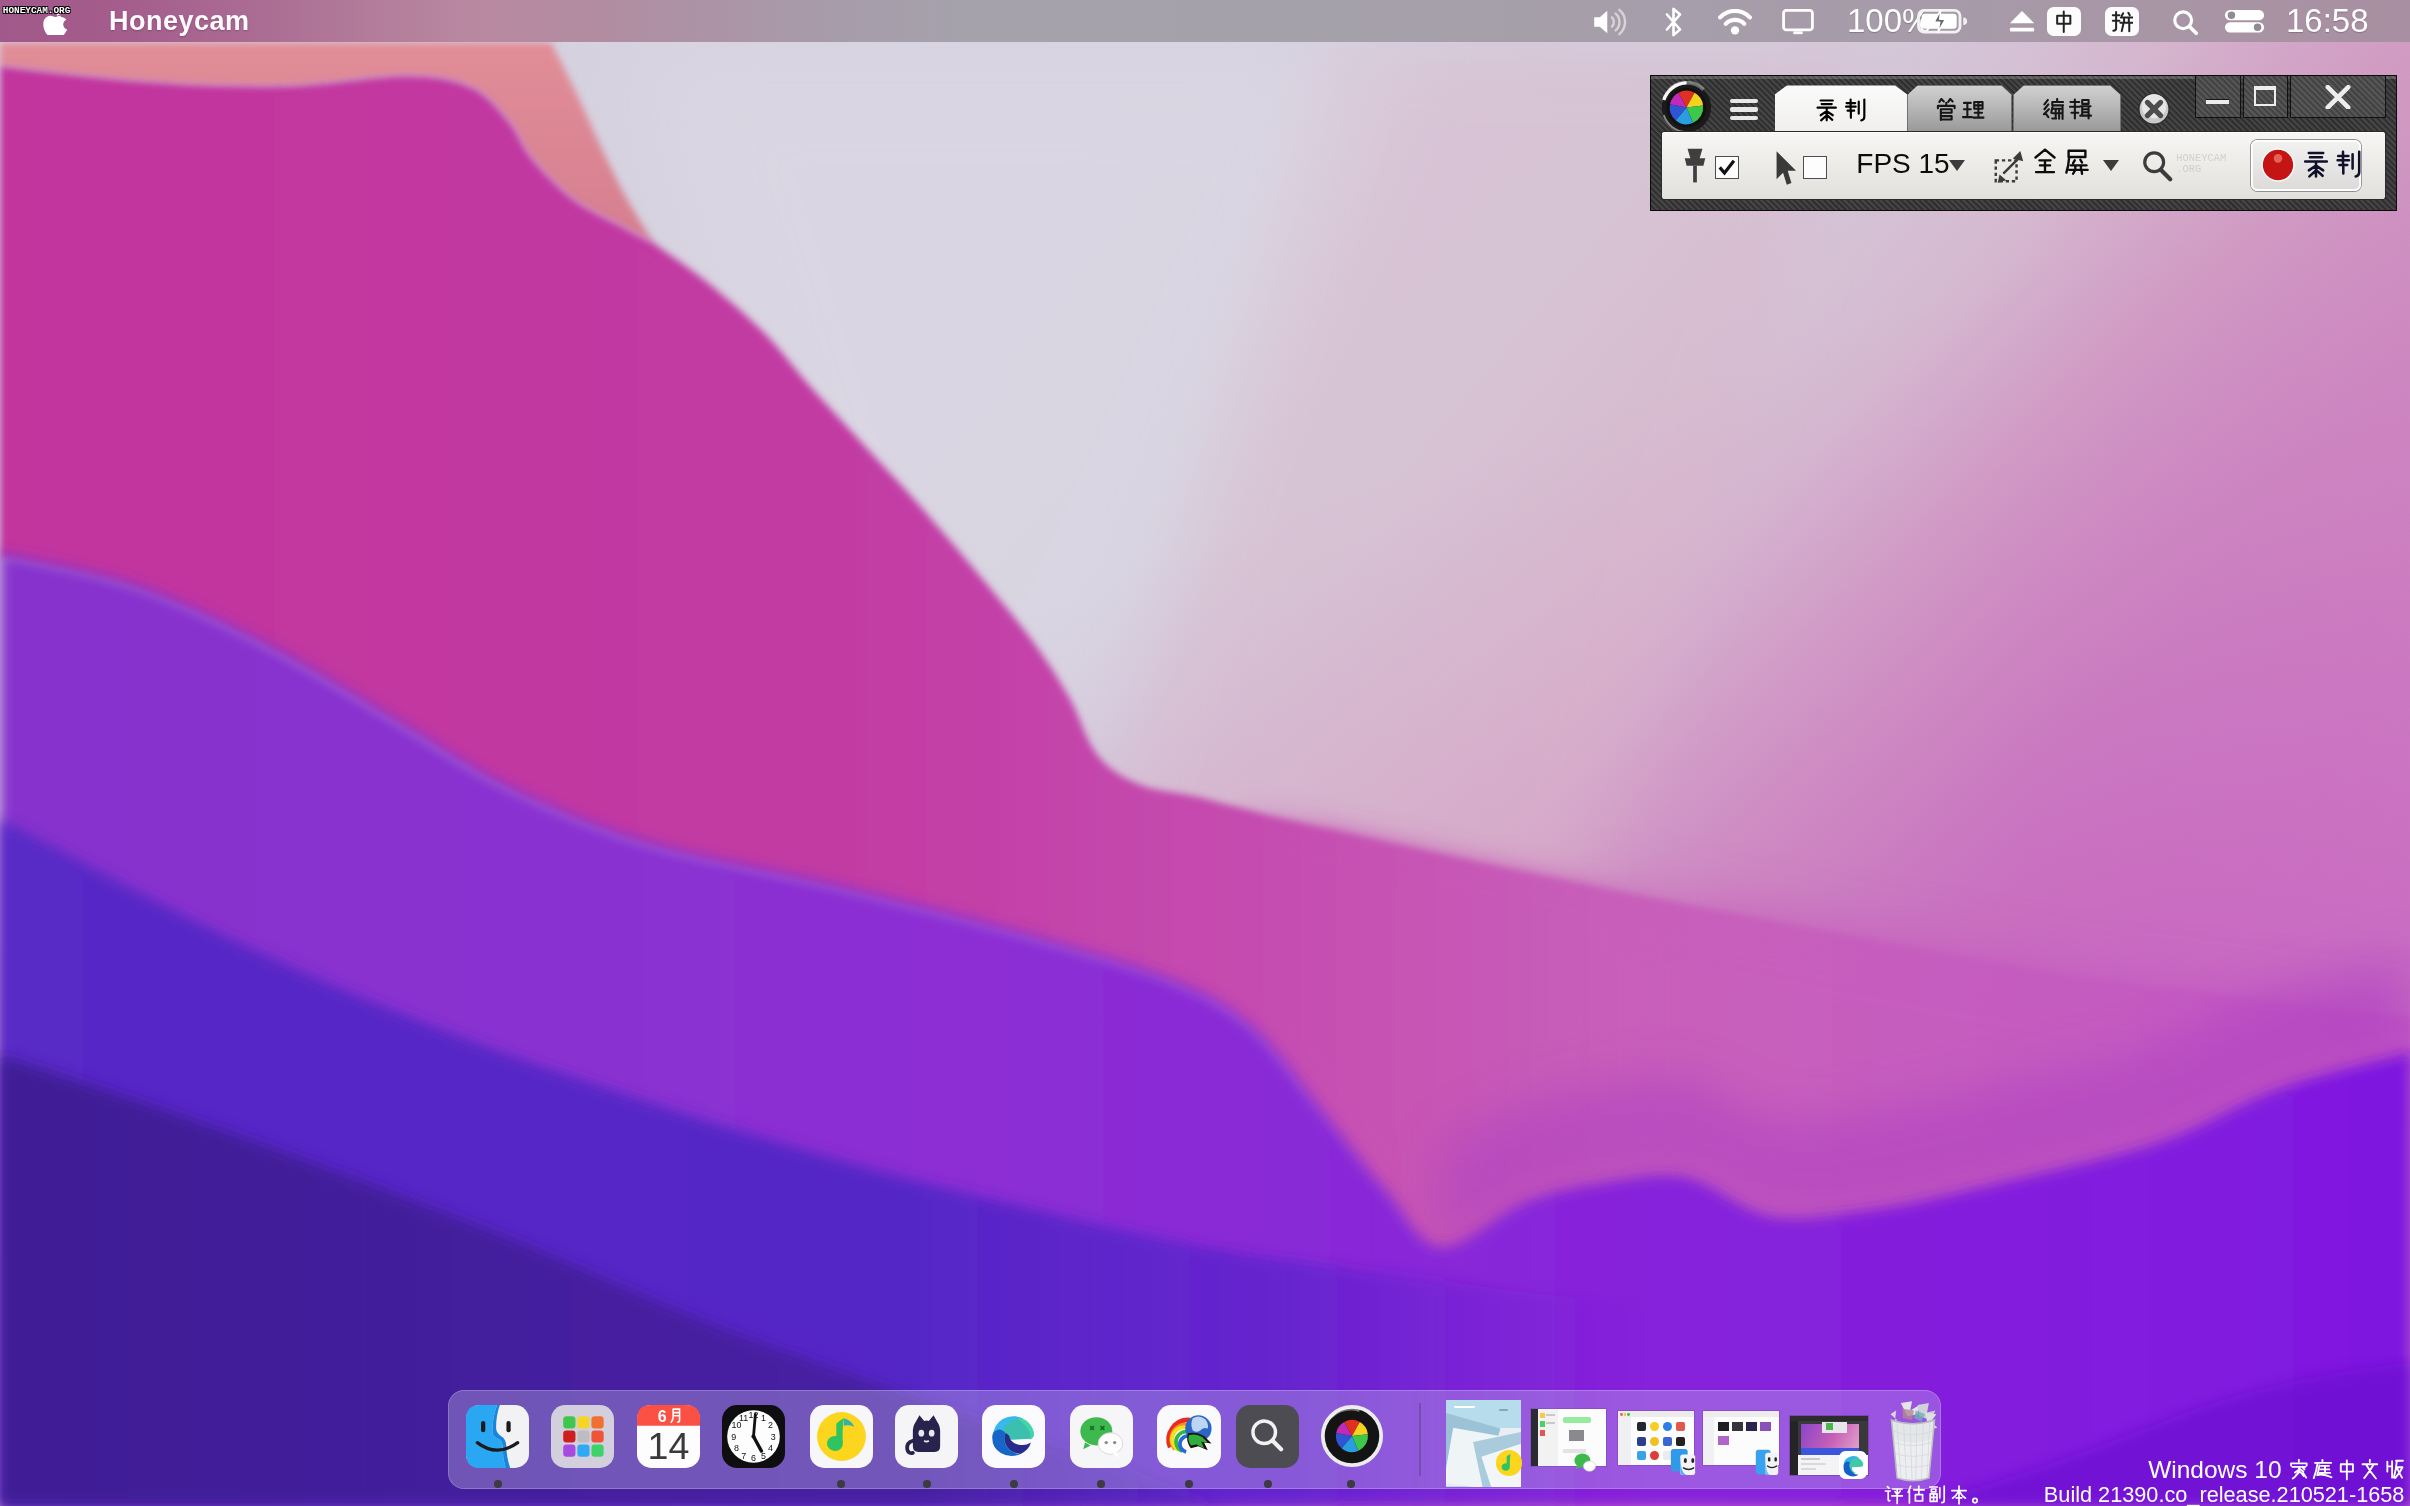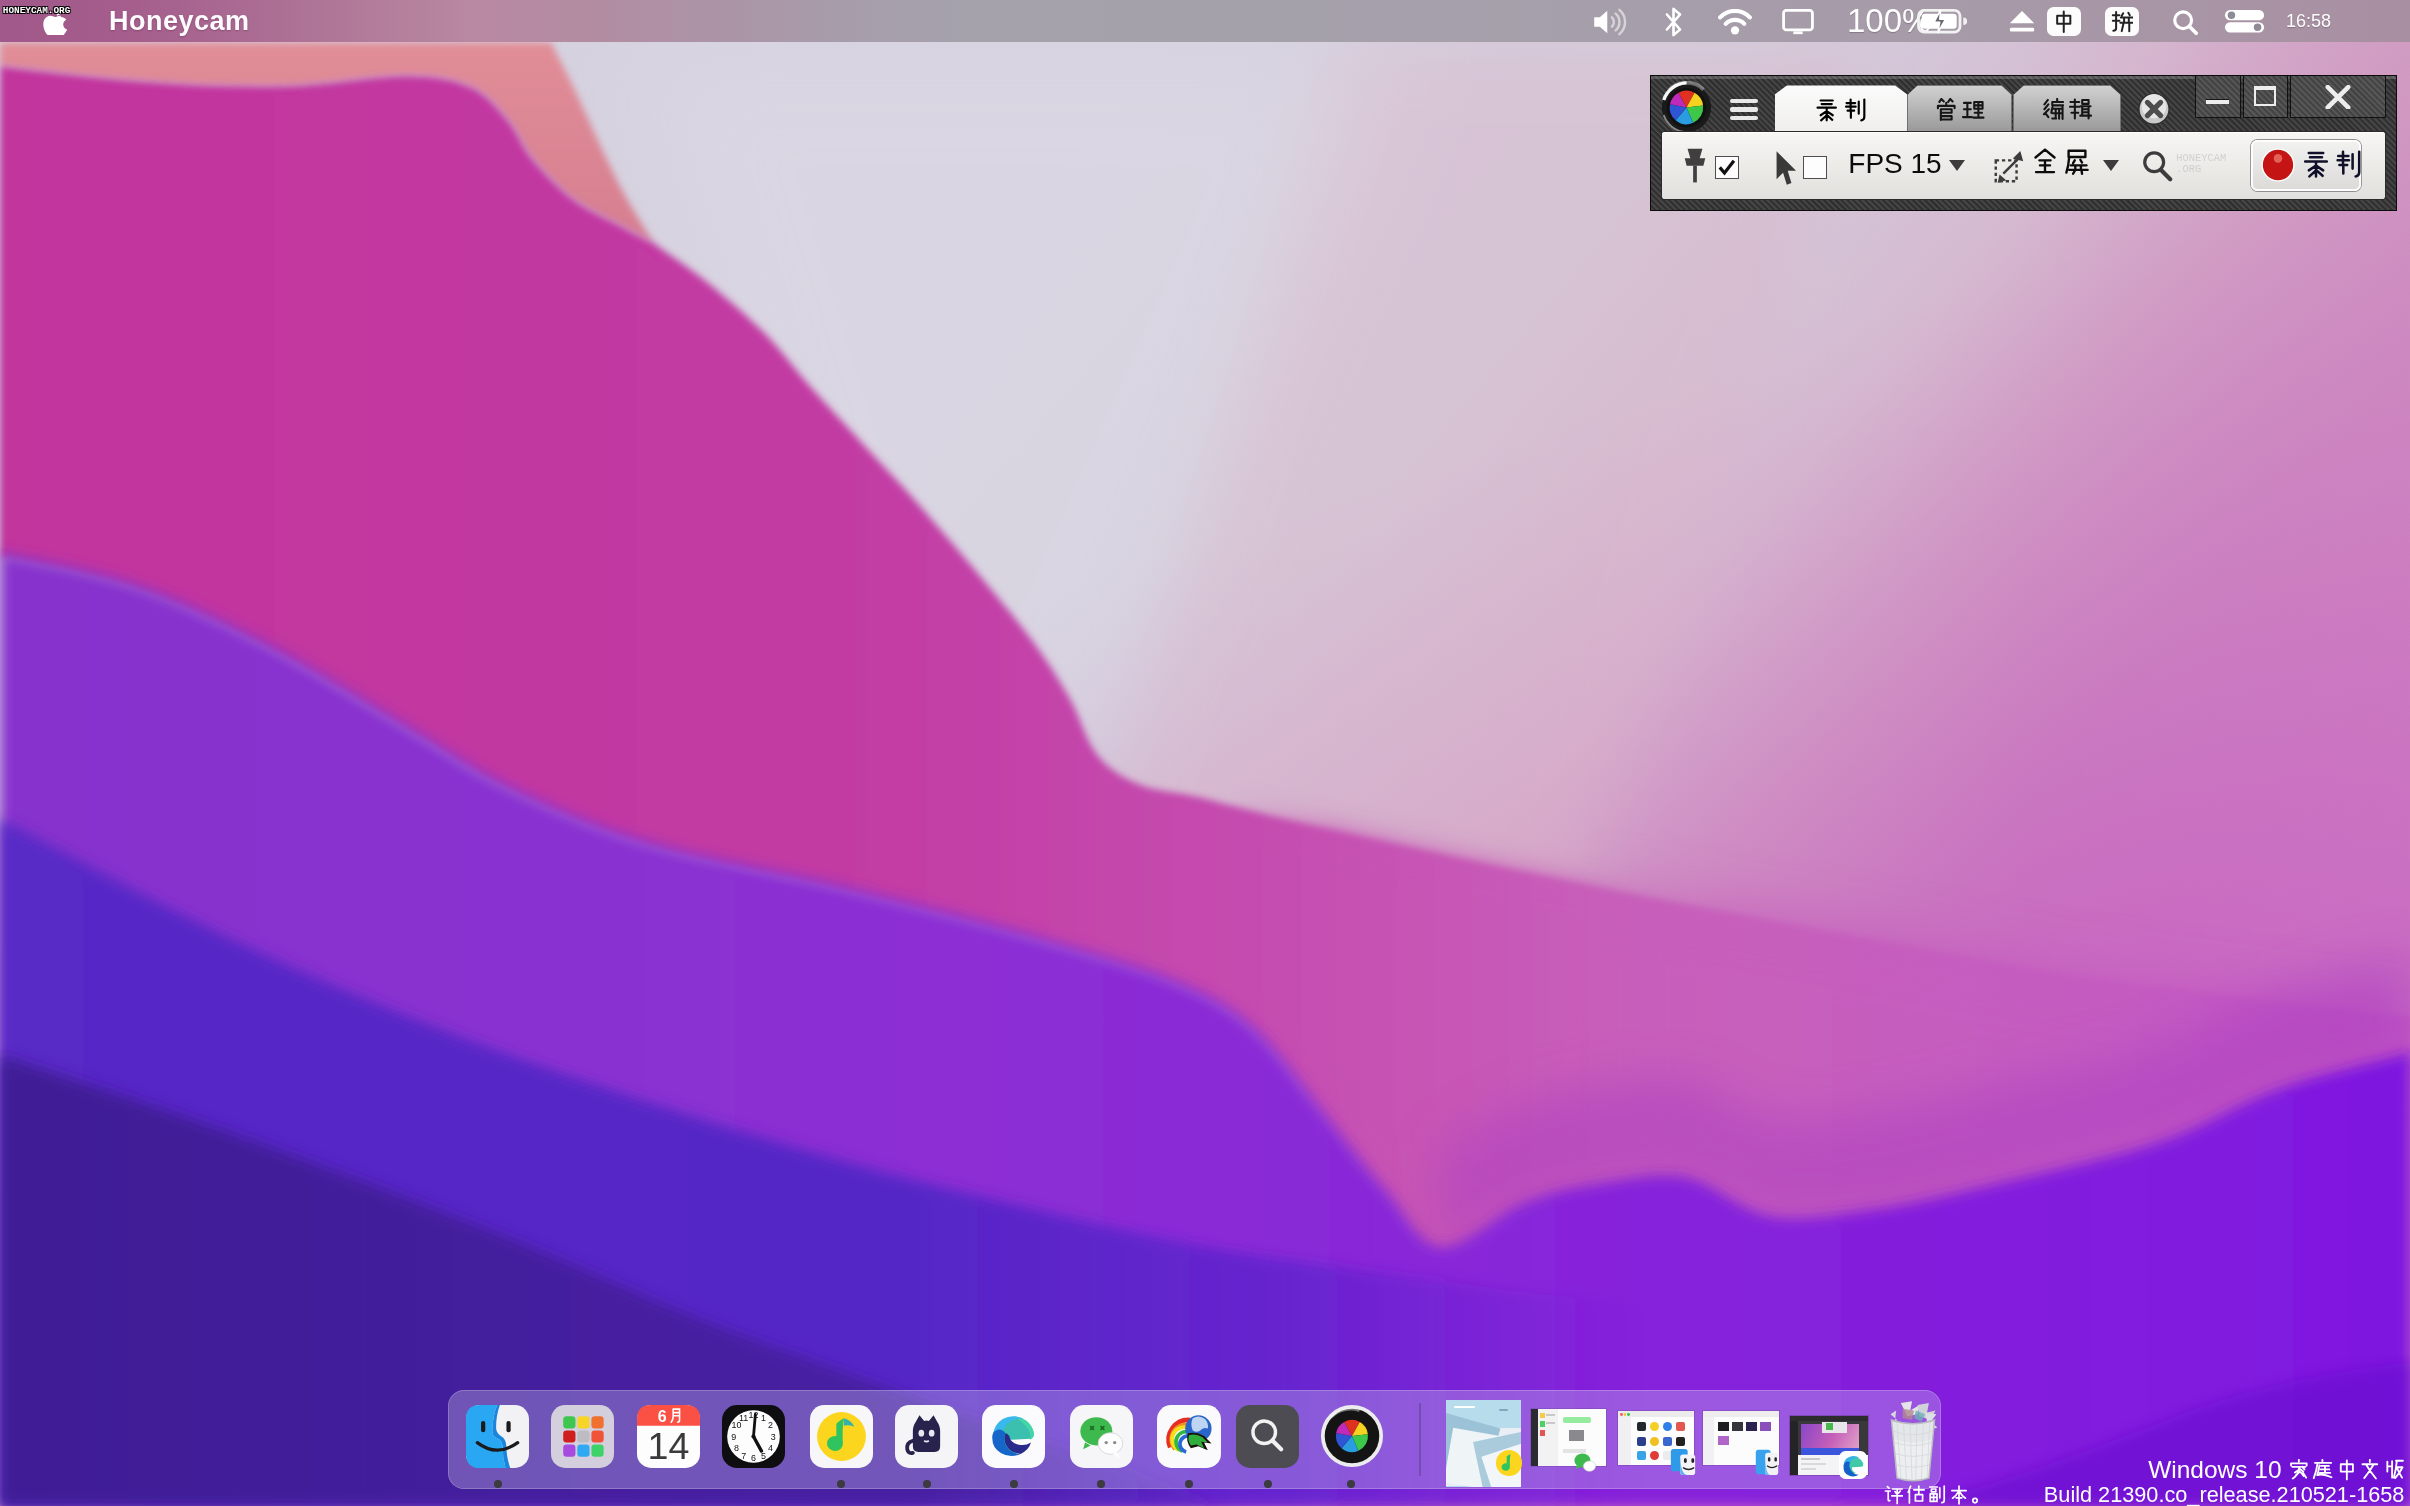--- a/index.html
+++ b/index.html
@@ -193,21 +193,21 @@
 <svg class="abs" style="left:2171px;top:8.5px" width="28" height="28" viewBox="0 0 30 30">
  <circle cx="13" cy="12" r="9" fill="none" stroke="#fff" stroke-width="3.4"></circle>
  <path d="M20,19 L27,26" stroke="#fff" stroke-width="4" stroke-linecap="round"></path>
 </svg>
 <svg class="abs" style="left:2224px;top:9.4px" width="41" height="24.5" viewBox="0 0 44 26">
  <rect x="1" y="1" width="42" height="11" rx="5.5" fill="#fff"></rect>
  <circle cx="8" cy="6.5" r="4" fill="#8e8a96"></circle>
  <rect x="1" y="14" width="42" height="11" rx="5.5" fill="#fff"></rect>
  <circle cx="36" cy="19.5" r="4" fill="#8e8a96"></circle>
 </svg>
-<div class="t" style="left:2286px;font-size:18px">16:58</div>
+<div class="t" style="left:2286px;font-size:33px">16:58</div>
 </div>
 </div>
 
 <div class="wmark">HONEYCAM.ORG</div>
 <div id="dock"></div>
 
 <svg class="abs" style="left:466px;top:1405px" width="63" height="63" viewBox="0 0 67 67">
  <rect width="67" height="67" rx="15" fill="#f2f1f4"></rect>
  <path d="M0,15 Q0,0 15,0 H33 Q28,14 28,28 Q28,34 34,36 Q39,38 39,46 Q39,57 42,67 H15 Q0,67 0,52 Z" fill="#2aa7f2"></path>
  <path d="M33,0 Q28,14 28,28 Q28,34 34,36 Q39,38 39,46 Q39,57 42,67 H47 Q43,55 43,45 Q43,36 37,33 Q32,30 32,24 Q32,11 36,0 Z" fill="#1a85dc"></path>
@@ -616,21 +616,21 @@
       <path d="M9,2 H25 L22,12 H12 Z M6,12 H28 L26,20 H8 Z" fill="#3f3f3f"></path>
       <rect x="15" y="20" width="4" height="18" fill="#3f3f3f"></rect>
     </svg>
     <div class="cbx" style="left:53px;top:23.5px"><svg width="21.7" height="21.7" viewBox="0 0 23 23">
           <path d="M4,11 L9,17 L19,4" stroke="#111" stroke-width="3.4" fill="none"></path>
         </svg></div>
     <svg class="abs" style="left:109px;top:17px" width="26" height="40" viewBox="0 0 28 42">
         <path d="M6,2 L6,32 L13,25 L17,38 L22,36 L18,23 L27,23 Z" fill="#3a3a3a"></path>
       </svg>
     <div class="cbx" style="left:141px;top:23.5px"></div>
-    <div class="fpslbl" style="left:186px;top:16px">FPS 15</div>
+    <div class="fpslbl" style="left:194px;top:16px">FPS 15</div>
     <div class="dd" style="left:287px;top:28px"></div>
     <svg class="abs" style="left:330px;top:17px" width="34" height="36" viewBox="0 0 36 38">
       <g stroke="#3c3c3c" stroke-width="2.6" fill="none">
       <rect x="4" y="12" width="22" height="22" stroke-dasharray="3.5,3"></rect>
       <path d="M12,26 L30,8"></path>
       </g>
       <path d="M30,2 L33,13 L22,10 Z" fill="#3c3c3c"></path>
       <path d="M6,36 L15,33 L8,27 Z" fill="#3c3c3c"></path>
     </svg>
     <div class="abs" style="left:369px;top:16px;white-space:nowrap"><svg class="cj" style="color:#0c0c0c" width="28" height="28" viewBox="0 0 100 100">

